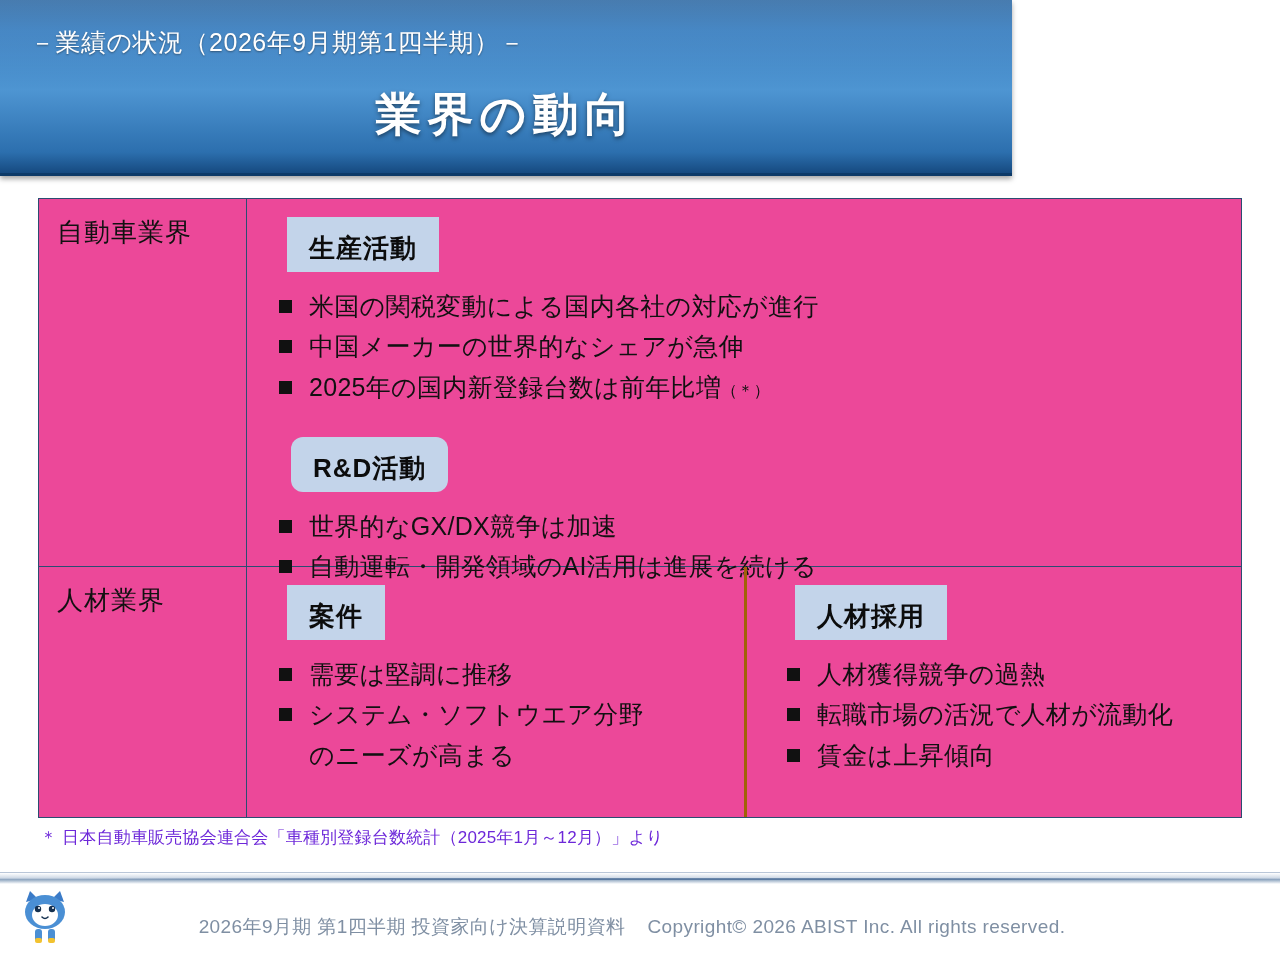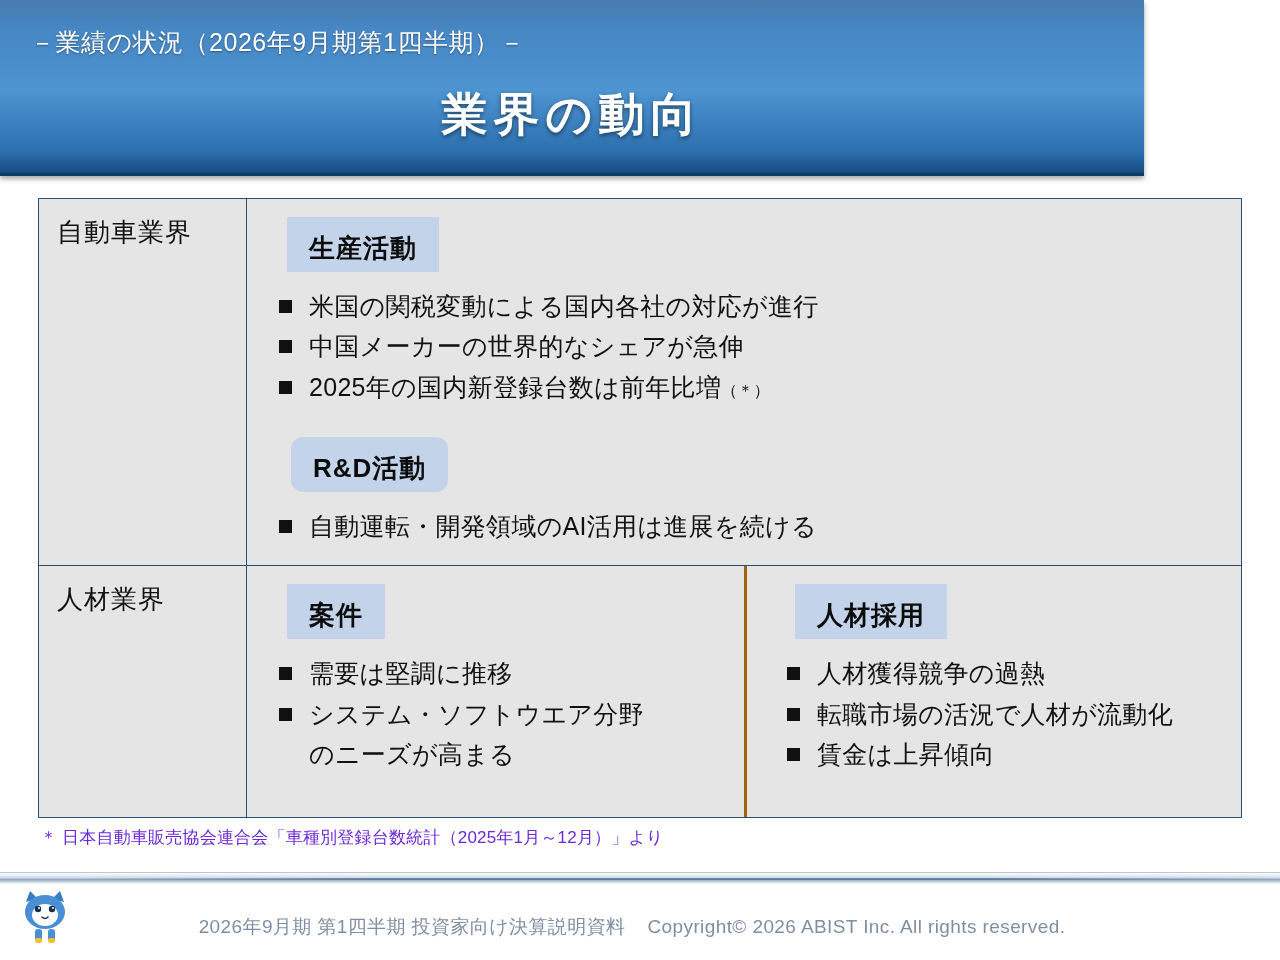--- a/index.html
+++ b/index.html
@@ -12,21 +12,21 @@
   .slide {
     position: relative;
     width: 1280px; height: 960px;
     background: #ffffff;
   }
 
   
   .header {
     position: absolute;
     left: 0; top: 0;
-    width: 1144px; height: 176px;
+    width: 1012px; height: 176px;
     background: linear-gradient(180deg, #1f5f9e 0%, #2f78bd 18%, #4e95d2 52%, #2c6fae 88%, #164a80 100%);
     border-bottom: 3px solid #0d3a68;
     box-shadow: 0 3px 5px rgba(0,0,0,0.35);
   }
   .header::after {
     content: "";
     position: absolute;
     left: 0; right: 0; top: 0; height: 50%;
     background: linear-gradient(180deg, rgba(255,255,255,0.18), rgba(255,255,255,0.0));
     pointer-events: none;
@@ -50,21 +50,21 @@
     letter-spacing: 6px;
     text-shadow: 0 2px 4px rgba(0,0,0,0.5);
   }
 
   
   .table {
     position: absolute;
     left: 38px; top: 198px;
     width: 1204px; height: 620px;
     border: 1px solid #2b4d72;
-    background: #e5e5e5;
+    background: #ec4899;
     display: flex;
     flex-direction: column;
   }
   .row {
     display: flex;
     width: 100%;
   }
   .row-auto { height: 368px; border-bottom: 1px solid #2b4d72; }
   .row-hr { height: 251px; }
 
@@ -206,20 +206,21 @@
             <span class="sq"></span>
             <span>2025年の国内新登録台数は前年比増</span><span class="sup">（＊）</span>
           </li>
         </ul>
 
         <div class="gap-block">
           <div class="tag tag-indent2">R&amp;D活動</div>
           <ul class="bullets">
             <li>
               <span class="sq"></span>
+              <span>世界的なGX/DX競争は加速</span>
             </li>
             <li>
               <span class="sq"></span>
               <span>自動運転・開発領域のAI活用は進展を続ける</span>
             </li>
           </ul>
         </div>
 
       </div>
     </div>

